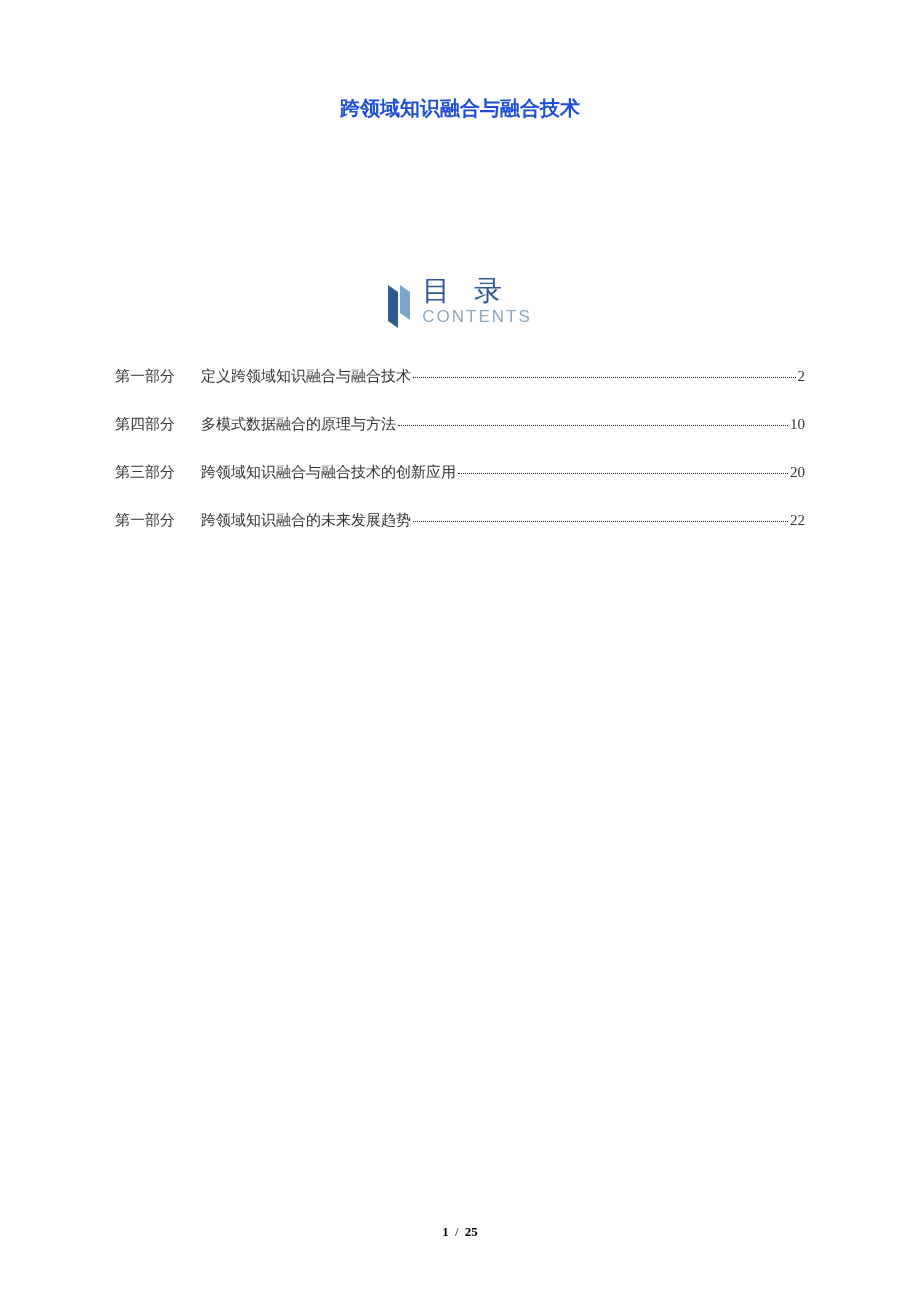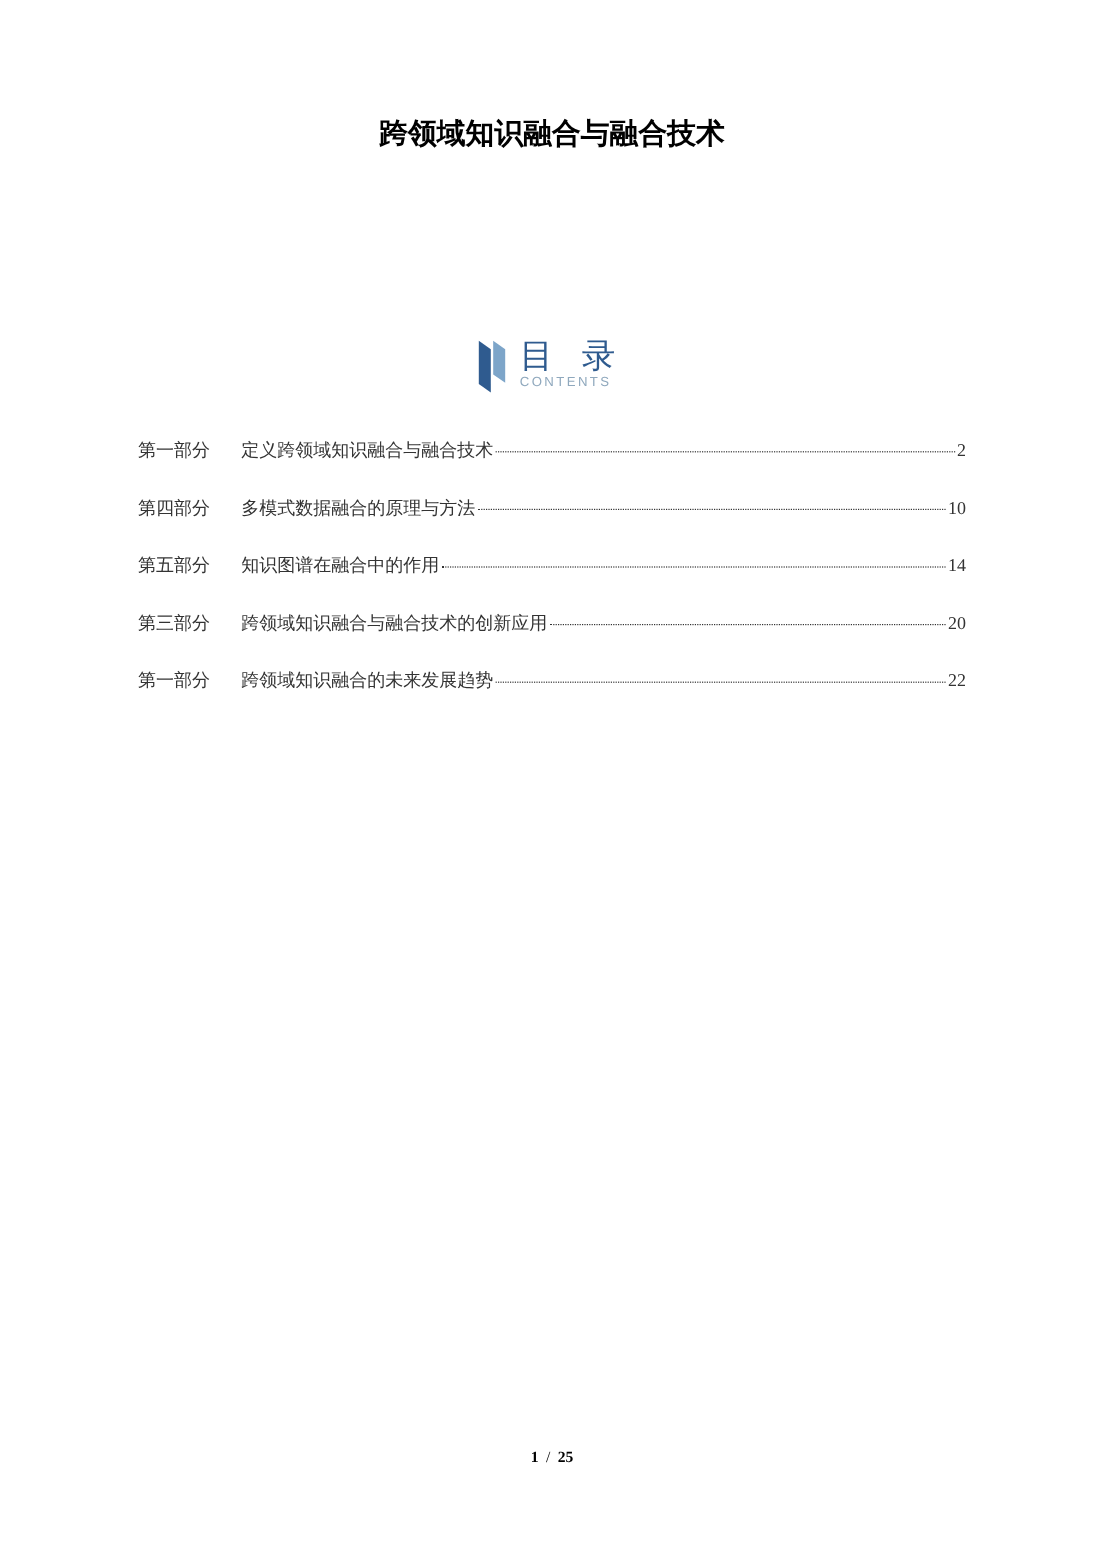--- a/index.html
+++ b/index.html
@@ -9,29 +9,29 @@
     }
     body {
       width: 920px;
       height: 1302px;
       background: #ffffff;
       font-family: "SimSun", "宋体", serif;
       position: relative;
     }
     .page-title {
       text-align: center;
-      font-size: 24px;
+      font-size: 20px;
       font-weight: bold;
-      color: #000000;
+      color: #1d4ed8;
       padding-top: 95px;
       font-family: "SimHei", "黑体", sans-serif;
     }
     .toc-header {
       display: flex;
-      align-items: center;
+      align-items: flex-end;
       justify-content: center;
       margin-top: 155px;
       gap: 10px;
     }
     .toc-icon {
       width: 24px;
       height: 42px;
       position: relative;
       margin-top: 2px;
     }
@@ -62,21 +62,21 @@
     }
     .toc-title-cn {
       font-size: 28px;
       color: #2f5b8f;
       font-weight: normal;
       letter-spacing: 8px;
       font-family: "SimHei", "黑体", sans-serif;
       line-height: 1;
     }
     .toc-title-en {
-      font-size: 11px;
+      font-size: 17px;
       color: #8fa8bd;
       letter-spacing: 2px;
       font-family: Arial, sans-serif;
       margin-top: 2px;
     }
     .toc-list {
       margin: 40px 115px 0 115px;
     }
     .toc-entry {
       display: flex;
@@ -101,21 +101,21 @@
       position: relative;
       top: -3px;
       min-width: 10px;
     }
     .toc-page {
       flex-shrink: 0;
       white-space: nowrap;
     }
     .page-footer {
       position: absolute;
-      bottom: 80px;
+      bottom: 62px;
       left: 0;
       right: 0;
       text-align: center;
       font-size: 13px;
       font-family: "Times New Roman", serif;
       color: #000000;
     }
     .page-footer .cur {
       font-weight: bold;
     }
@@ -149,26 +149,20 @@
     <span class="toc-dots"></span>
     <span class="toc-page">2</span>
   </div>
   <div class="toc-entry">
     <span class="toc-part">第四部分</span>
     <span class="toc-item-title">多模式数据融合的原理与方法</span>
     <span class="toc-dots"></span>
     <span class="toc-page">10</span>
   </div>
   <div class="toc-entry">
-    <span class="toc-part">第五部分</span>
-    <span class="toc-item-title">知识图谱在融合中的作用</span>
-    <span class="toc-dots"></span>
-    <span class="toc-page">14</span>
-  </div>
-  <div class="toc-entry">
     <span class="toc-part">第三部分</span>
     <span class="toc-item-title">跨领域知识融合与融合技术的创新应用</span>
     <span class="toc-dots"></span>
     <span class="toc-page">20</span>
   </div>
   <div class="toc-entry">
     <span class="toc-part">第一部分</span>
     <span class="toc-item-title">跨领域知识融合的未来发展趋势</span>
     <span class="toc-dots"></span>
     <span class="toc-page">22</span>

